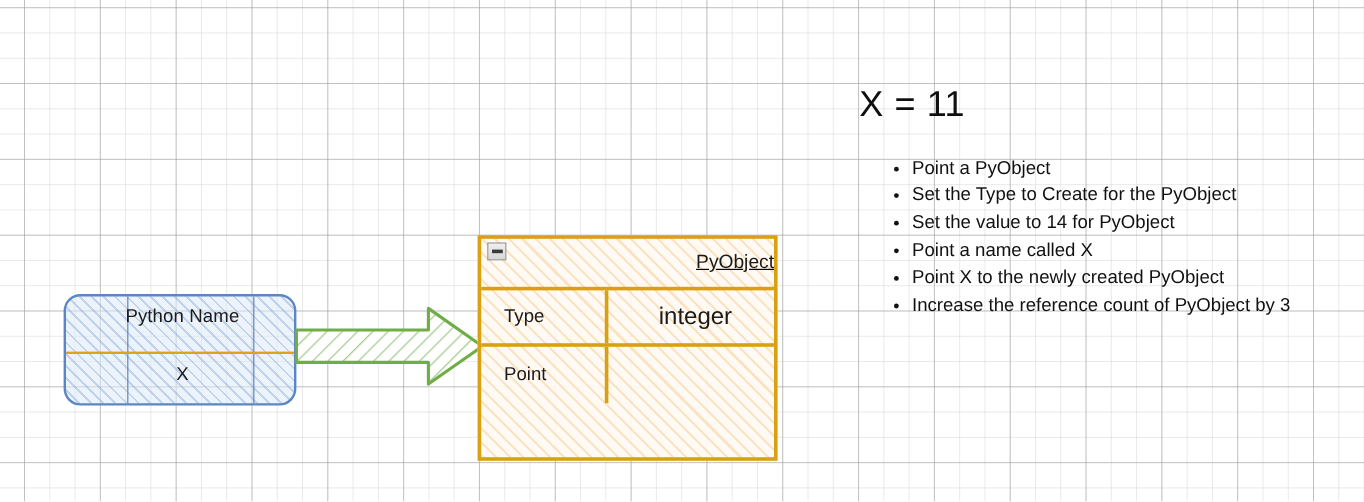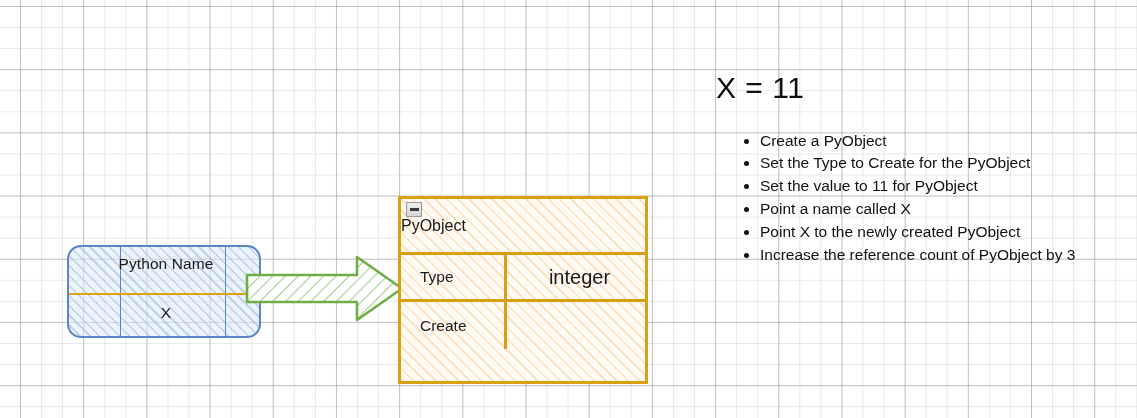--- a/index.html
+++ b/index.html
@@ -49,21 +49,20 @@
     border-radius: 14px;
     background-color: rgba(223,234,247,0.55);
     background-image: repeating-linear-gradient(
       45deg,
       rgba(120,160,215,0.38) 0px,
       rgba(120,160,215,0.38) 1.6px,
       rgba(255,255,255,0) 1.6px,
       rgba(255,255,255,0) 7px
     );
     overflow: hidden;
-    margin-left: 14px;
   }
   .pn-inner-v {
     position: absolute;
     top: 0;
     bottom: 0;
     width: 0;
     border-left: 1.6px solid #5B86C4;
   }
   .pn-v1 { left: 51px; top: 0; height: 47px; }
   .pn-v2 { left: 156px; top: 0; height: 47px; }
@@ -119,26 +118,27 @@
     background-image: repeating-linear-gradient(
       45deg,
       rgba(243,170,80,0.30) 0px,
       rgba(243,170,80,0.30) 1.8px,
       rgba(255,255,255,0) 1.8px,
       rgba(255,255,255,0) 8px
     );
   }
   #pyobject-header {
     position: relative;
-    height: 56px;
+    height: 43px;
     box-sizing: border-box;
     border-bottom: 3px solid #D9A012;
     display: flex;
     align-items: center;
-    justify-content: flex-start;
+    justify-content: flex-end;
+    text-decoration: underline;
   }
   #pyobject-title {
     font-size: 16px;
     color: #1a1a1a;
   }
   #collapse-icon {
     position: absolute;
     left: 5px;
     top: 3px;
     width: 16px;
@@ -248,31 +248,31 @@
       <div id="pyobject-title">PyObject</div>
     </div>
 
     <div class="pyobject-row">
       <div class="cell-key">Type</div>
       <div class="cell-sep"></div>
       <div class="cell-val">integer</div>
     </div>
 
     <div class="pyobject-row">
-      <div class="cell-key">Create</div>
+      <div class="cell-key">Point</div>
       <div class="cell-sep"></div>
     </div>
 
   </div>
 
   <div id="notes-panel">
     <div id="notes-title">X = 11</div>
     <ul id="notes-list">
-      <li>Create a PyObject</li>
+      <li>Point a PyObject</li>
       <li>Set the Type to Create for the PyObject</li>
-      <li>Set the value to 11 for PyObject</li>
+      <li>Set the value to 14 for PyObject</li>
       <li>Point a name called X</li>
       <li>Point X to the newly created PyObject</li>
       <li>Increase the reference count of PyObject by 3</li>
     </ul>
   </div>
 
 </div>
 
 </body></html>

